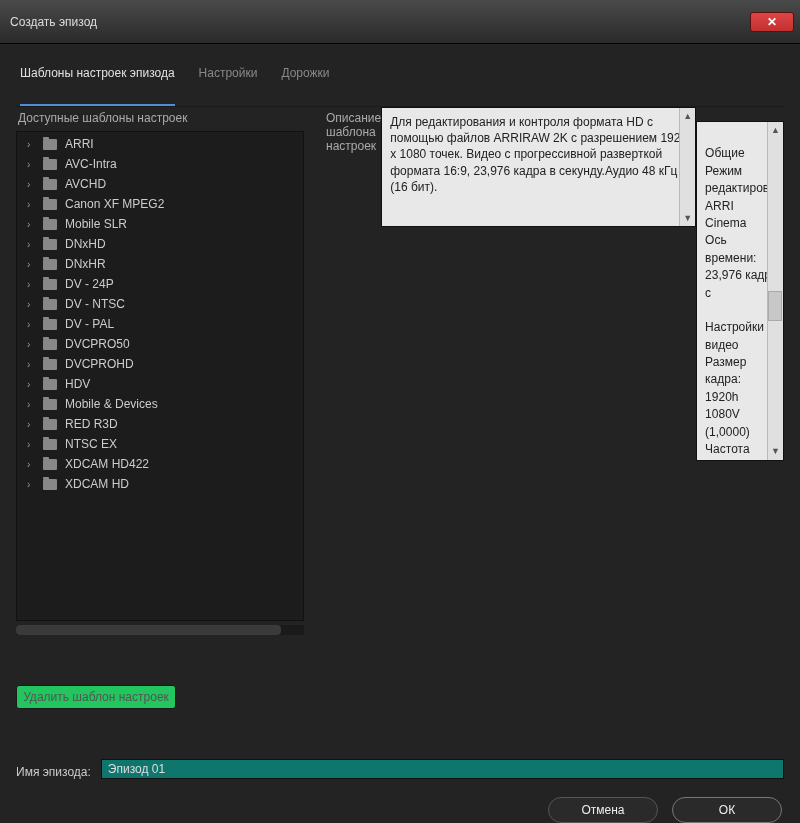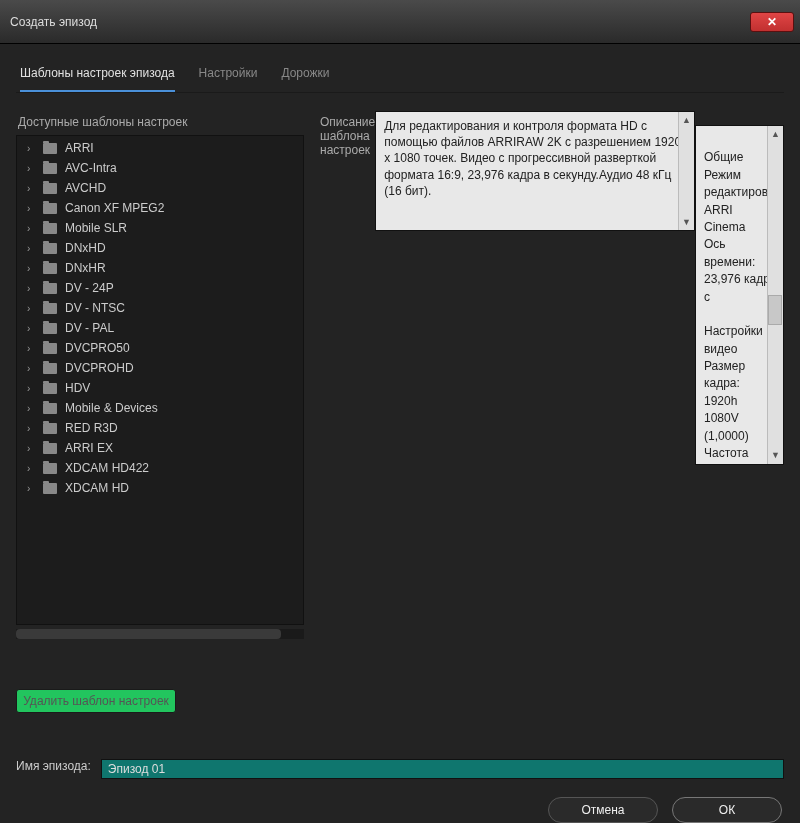--- a/index.html
+++ b/index.html
@@ -42,26 +42,26 @@
     padding: 16px;
     display: flex;
     flex-direction: column;
   }
   .tabs {
     display: flex;
     gap: 24px;
     padding: 6px 0 0 4px;
     border-bottom: 1px solid #1a1a1a;
   }
-  .tab { color: #888; padding-bottom: 10px; cursor: pointer; }
+  .tab { color: #888; padding-bottom: 24px; cursor: pointer; }
   .tab.active { color: #e0e0e0; border-bottom: 2px solid #4a90d9; }
   .panels {
     display: flex;
-    gap: 14px;
-    margin-top: 18px;
+    gap: 20px;
+    margin-top: 0;
     flex: 1;
     min-height: 0;
   }
   .panel-left {
     width: 288px;
     display: flex;
     flex-direction: column;
   }
   .panel-right {
     flex: 1;
@@ -166,21 +166,21 @@
     background: #22c55e;
     border: 1px solid #1a1a1a;
     border-radius: 3px;
     color: #555;
     display: flex;
     align-items: center;
     justify-content: center;
   }
   .bottom-row {
     display: flex;
-    align-items: flex-start;
+    align-items: flex-end;
     gap: 10px;
     margin-top: 26px;
   }
   .name-label { color: #ccc; white-space: nowrap; }
   .name-input {
     flex: 1;
     height: 20px;
     background: #0f766e;
     border: 1px solid #111;
     color: #ddd;
@@ -302,21 +302,21 @@
             <span>Mobile &amp; Devices</span>
           </div>
           <div class="tree-item">
             <span class="expander">›</span>
             <span class="folder-icon"></span>
             <span>RED R3D</span>
           </div>
           <div class="tree-item">
             <span class="expander">›</span>
             <span class="folder-icon"></span>
-            <span>ARRI EX</span>
+            <span>NTSC EX</span>
           </div>
           <div class="tree-item">
             <span class="expander">›</span>
             <span class="folder-icon"></span>
             <span>XDCAM HD422</span>
           </div>
           <div class="tree-item">
             <span class="expander">›</span>
             <span class="folder-icon"></span>
             <span>XDCAM HD</span>

